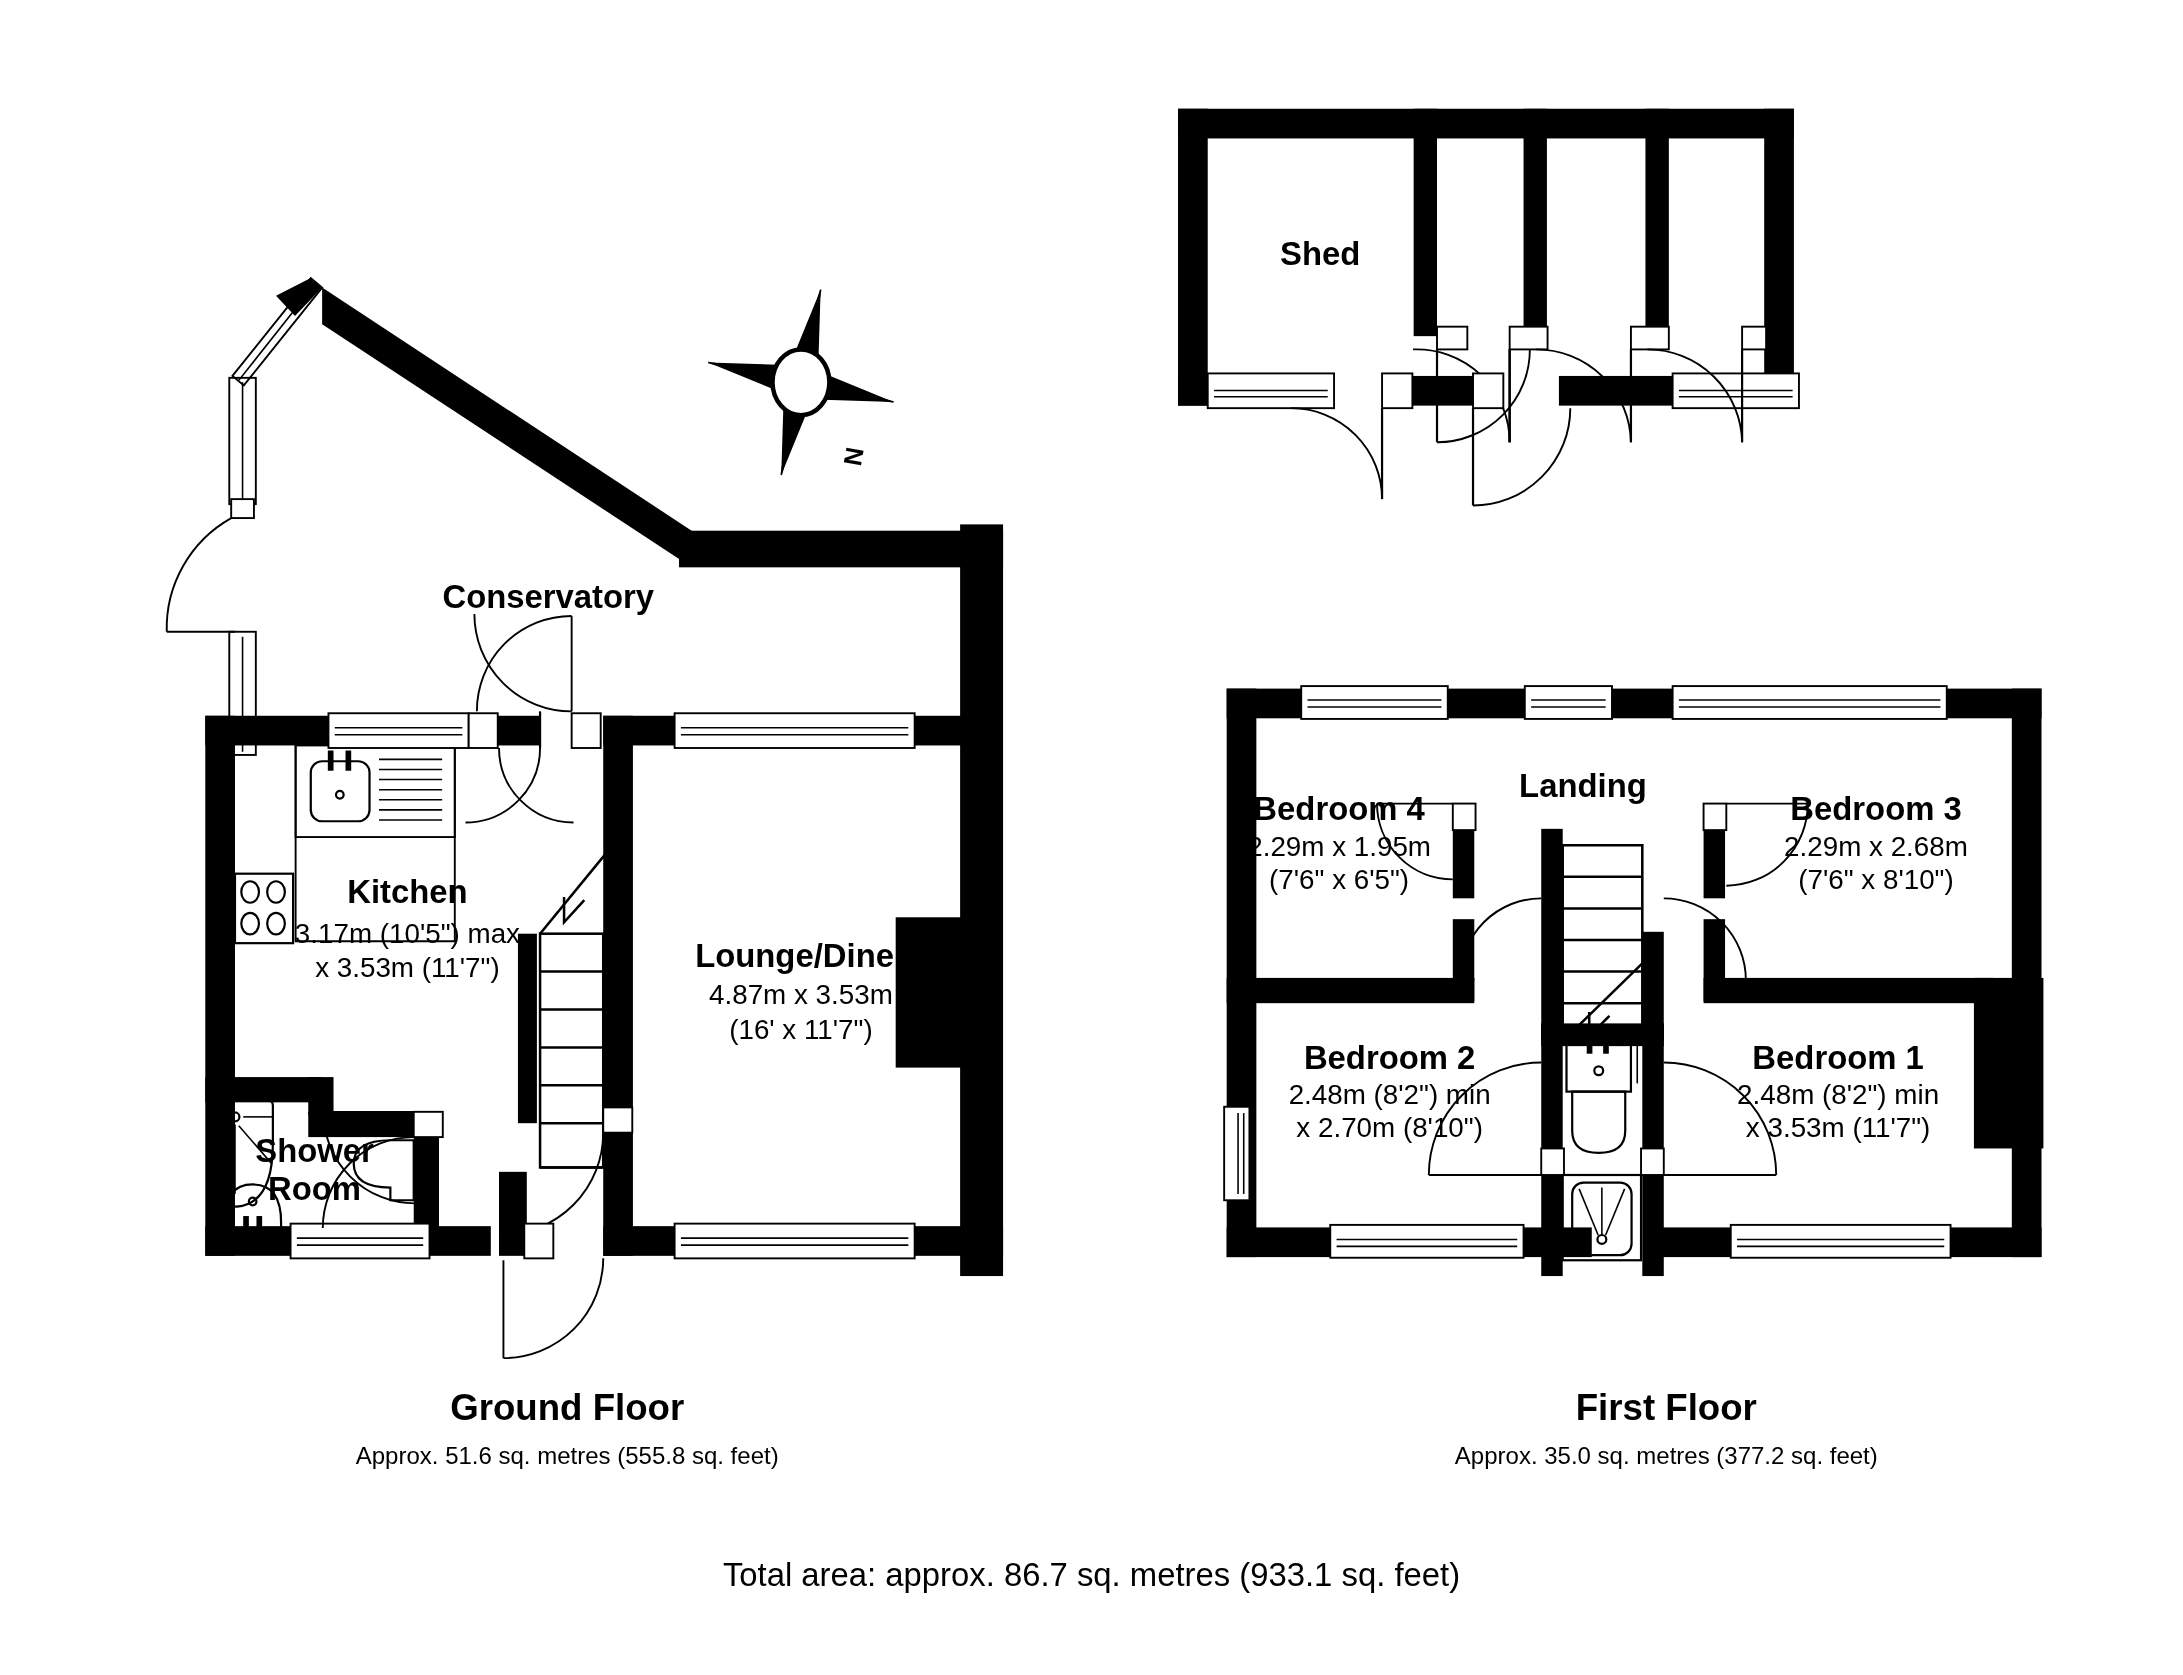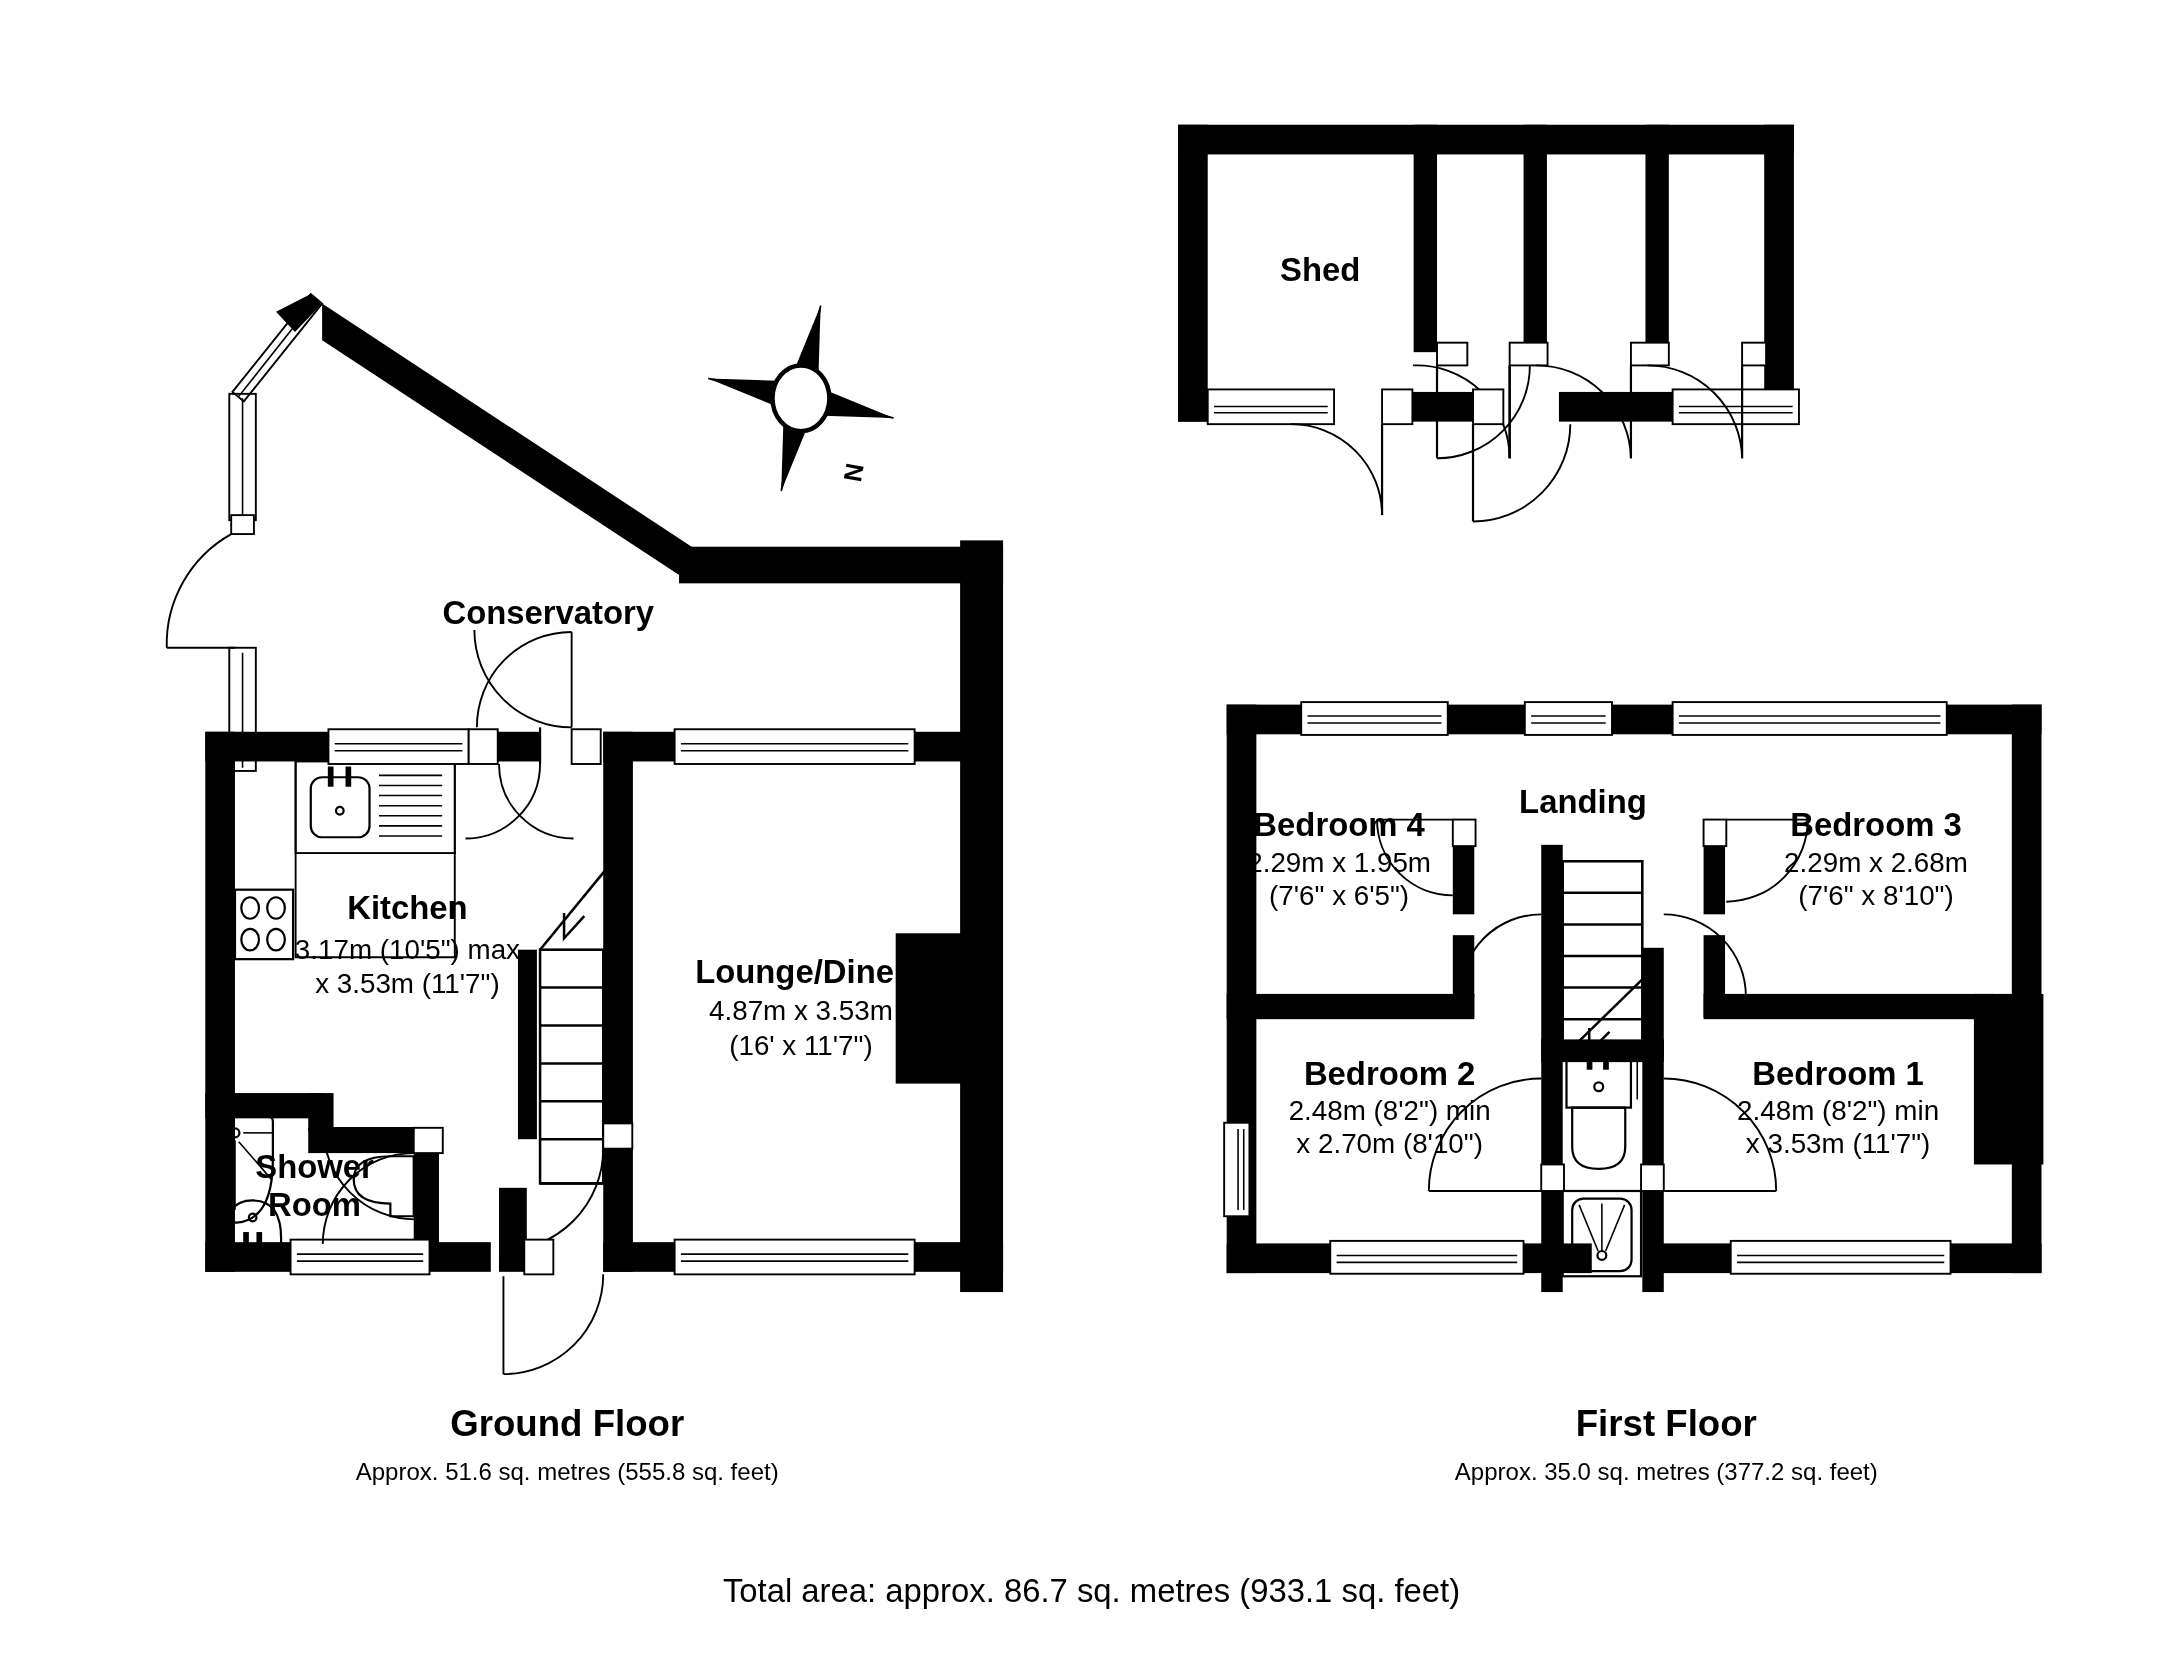--- a/index.html
+++ b/index.html
@@ -10,21 +10,21 @@
   }
   body {
     width: 2183px;
     height: 1676px;
     font-family: "Liberation Sans", sans-serif;
     overflow: hidden;
     position: relative;
   }
   #plan-root {
     position: absolute;
-    top: 16px; left: 0;
+    top: 0; left: 0;
     width: 2183px;
     height: 1652px;
   }
   svg.plan {
     display: block;
     width: 2183px;
     height: 1676px;
   }
   
   .wall      { fill: #000000; stroke: none; }

